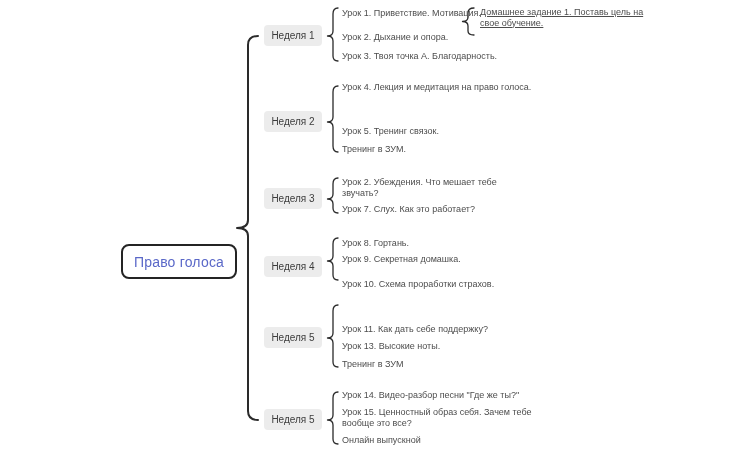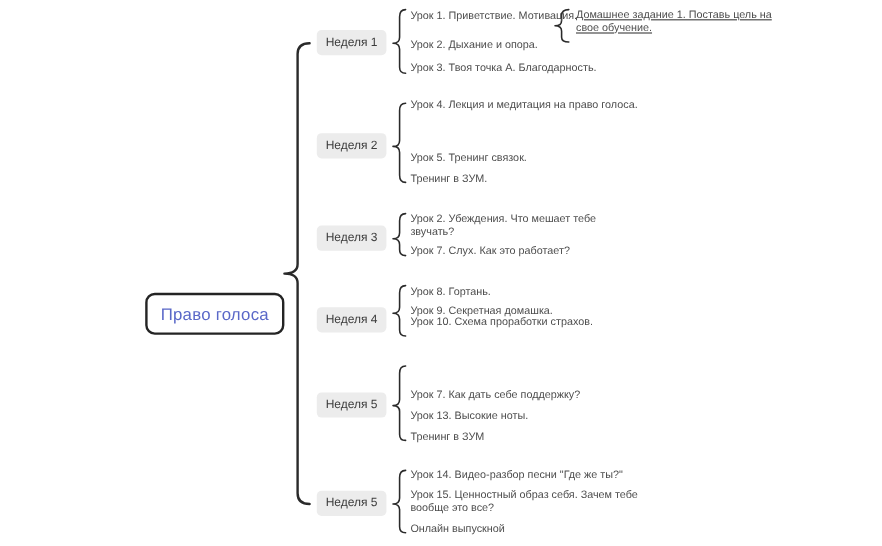--- a/index.html
+++ b/index.html
@@ -75,23 +75,23 @@
 
   <div class="lesson" style="top:82px">Урок 4. Лекция и медитация на право голоса.</div>
   <div class="lesson" style="top:126px">Урок 5. Тренинг связок.</div>
   <div class="lesson" style="top:144px">Тренинг в ЗУМ.</div>
 
   <div class="lesson" style="top:177px">Урок 2. Убеждения. Что мешает тебе звучать?</div>
   <div class="lesson" style="top:204px">Урок 7. Слух. Как это работает?</div>
 
   <div class="lesson" style="top:238px">Урок 8. Гортань.</div>
   <div class="lesson" style="top:254px">Урок 9. Секретная домашка.</div>
-  <div class="lesson" style="top:263px">Урок 10. Схема проработки страхов.</div>
+  <div class="lesson" style="top:279px">Урок 10. Схема проработки страхов.</div>
 
-  <div class="lesson" style="top:324px">Урок 7. Как дать себе поддержку?</div>
+  <div class="lesson" style="top:324px">Урок 11. Как дать себе поддержку?</div>
   <div class="lesson" style="top:341px">Урок 13. Высокие ноты.</div>
   <div class="lesson" style="top:359px">Тренинг в ЗУМ</div>
 
   <div class="lesson" style="top:390px">Урок 14. Видео-разбор песни "Где же ты?"</div>
   <div class="lesson" style="top:407px">Урок 15. Ценностный образ себя. Зачем тебе вообще это все?</div>
   <div class="lesson" style="top:435px">Онлайн выпускной</div>
 
 </div>
 
 </body></html>

